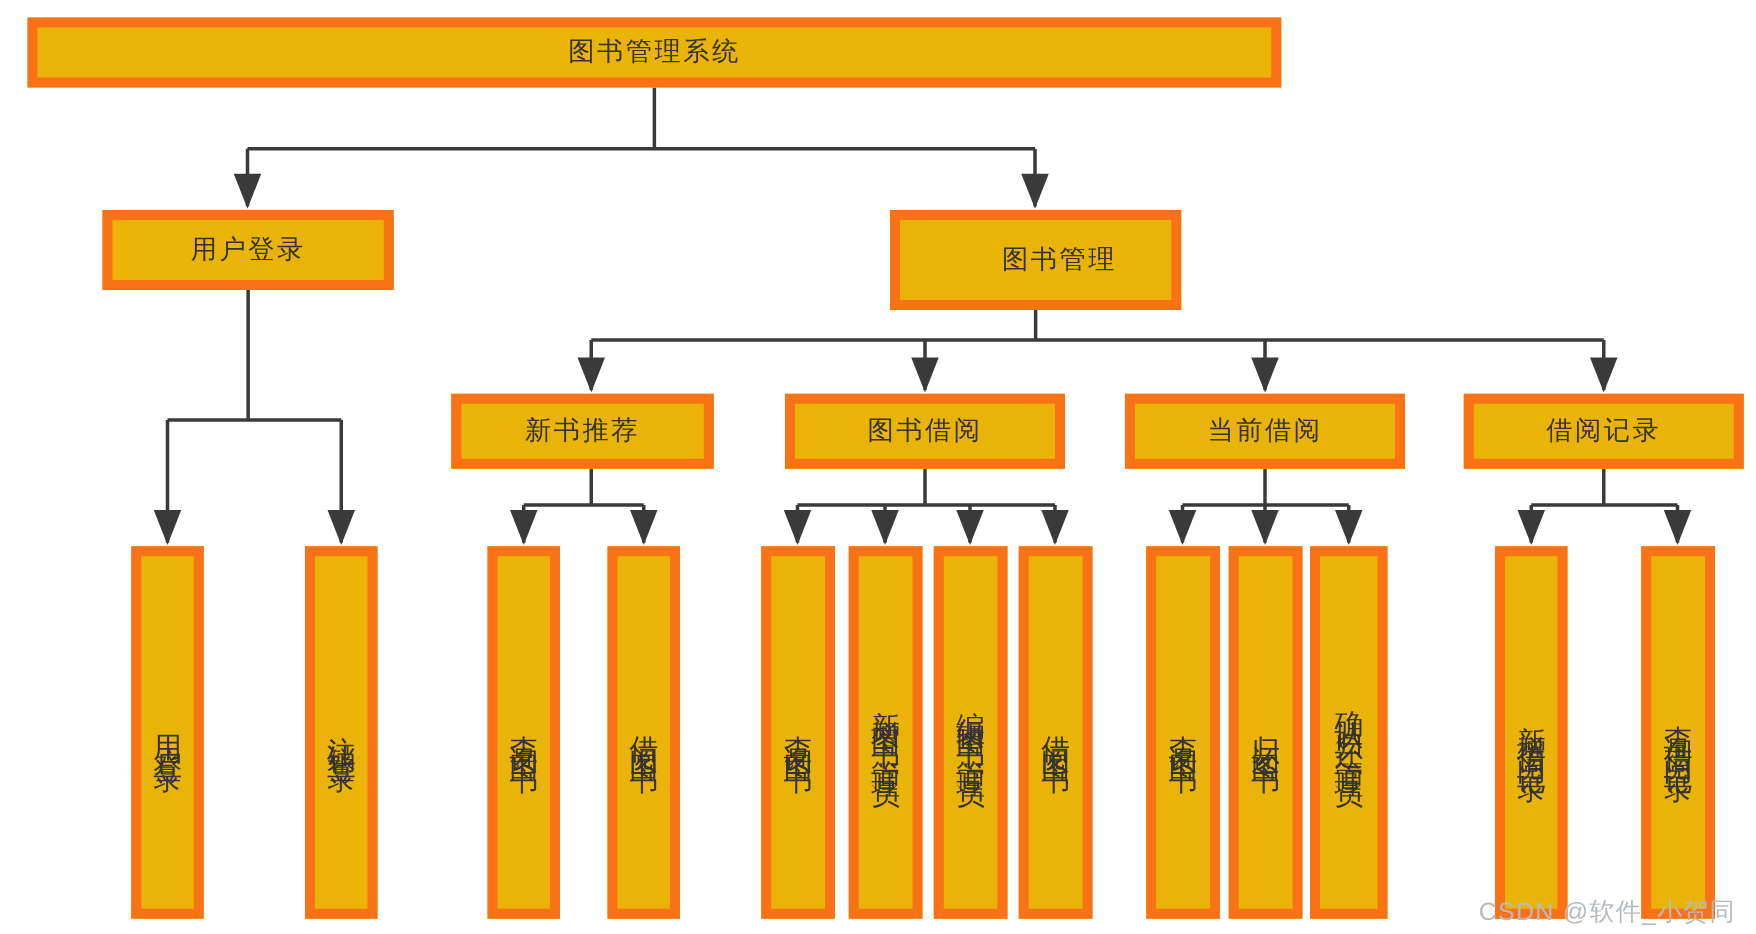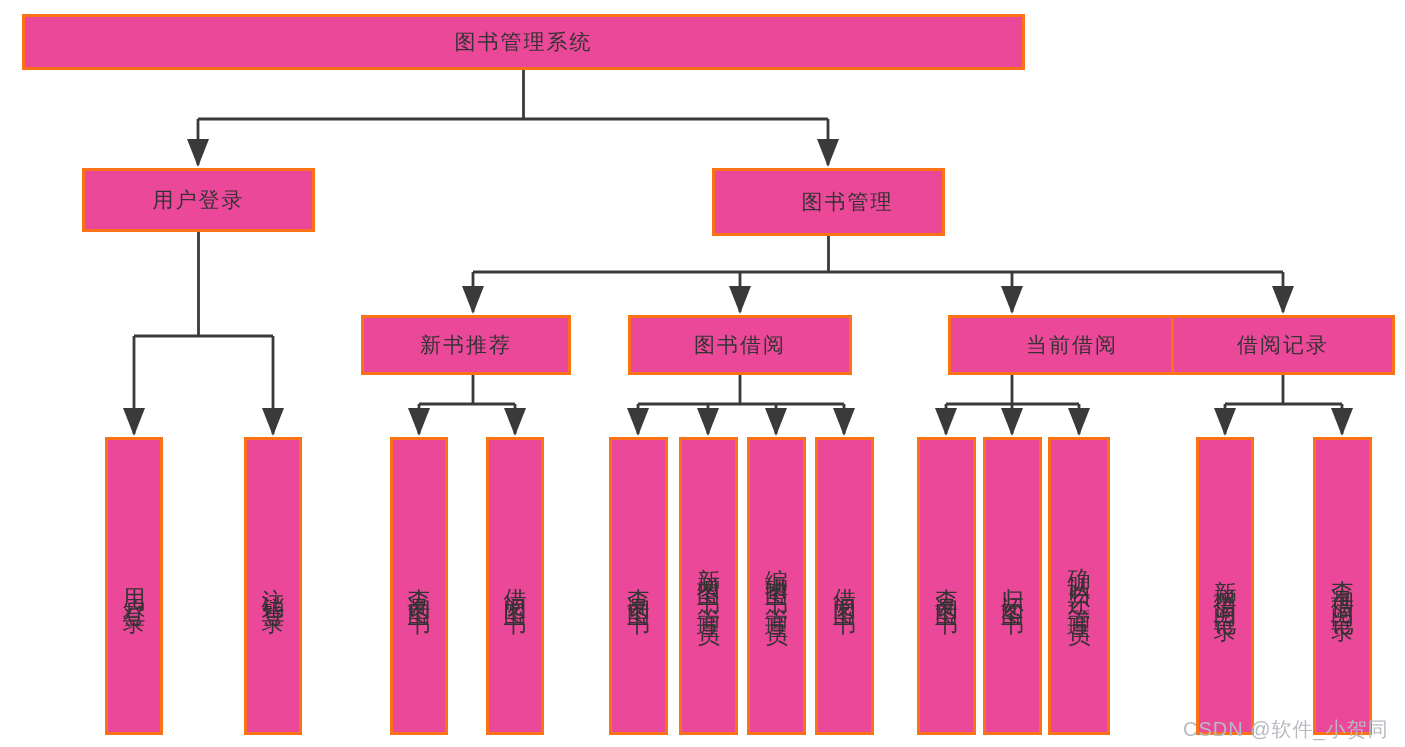--- a/index.html
+++ b/index.html
@@ -7,22 +7,22 @@
     position:relative;
     width:1405px; height:747px;
     background:#ffffff;
     font-family:"Liberation Sans","DejaVu Sans",sans-serif;
     overflow:hidden;
   }
   .wires { position:absolute; left:0; top:0; }
   .box {
     position:absolute;
     box-sizing:border-box;
-    border:3px solid #f97316;
-    background:#ec4899;
+    border:8px solid #f97316;
+    background:#eab308;
     display:flex; align-items:center; justify-content:center;
     color:#333333;
     font-size:21px;
     letter-spacing:2px;
     line-height:1.3;
     white-space:nowrap;
   }
   .vbox {
     writing-mode:vertical-rl;
     text-orientation:mixed;
@@ -107,25 +107,25 @@
       <polygon points="1001,408 1023,408 1012,436"></polygon>
       <polygon points="1068,408 1090,408 1079,436"></polygon>
       <polygon points="1214,408 1236,408 1225,436"></polygon>
       <polygon points="1331,408 1353,408 1342,436"></polygon>
     </g>
   </svg>
 
   <div class="box" style="left:22px; top:14px; width:1003px; height:56px;">图书管理系统</div>
 
   <div class="box" style="left:82px; top:168px; width:233px; height:64px;">用户登录</div>
-  <div class="box" style="left:712px; top:168px; width:233px; height:68px;padding-left:38px;">图书管理</div>
+  <div class="box" style="left:712px; top:168px; width:233px; height:80px;padding-left:38px;">图书管理</div>
 
   <div class="box" style="left:361px; top:315px; width:210px; height:60px;">新书推荐</div>
   <div class="box" style="left:628px; top:315px; width:224px; height:60px;text-align:right;">图书借阅</div>
-  <div class="box" style="left:948px; top:315px; width:248px; height:60px;">当前借阅</div>
+  <div class="box" style="left:900px; top:315px; width:224px; height:60px;">当前借阅</div>
   <div class="box" style="left:1171px; top:315px; width:224px; height:60px;">借阅记录</div>
 
   <div class="box vbox" style="left:105px; top:437px; width:58px; height:298px;">用户登录</div>
   <div class="box vbox" style="left:244px; top:437px; width:58px; height:298px;">注销登录</div>
 
   <div class="box vbox" style="left:390px; top:437px; width:58px; height:298px;">查询图书</div>
   <div class="box vbox" style="left:486px; top:437px; width:58px; height:298px;">借阅图书</div>
 
   <div class="box vbox" style="left:609px; top:437px; width:59px; height:298px;">查询图书</div>
   <div class="box vbox" style="left:679px; top:437px; width:59px; height:298px;">新增图书（管理员）</div>

